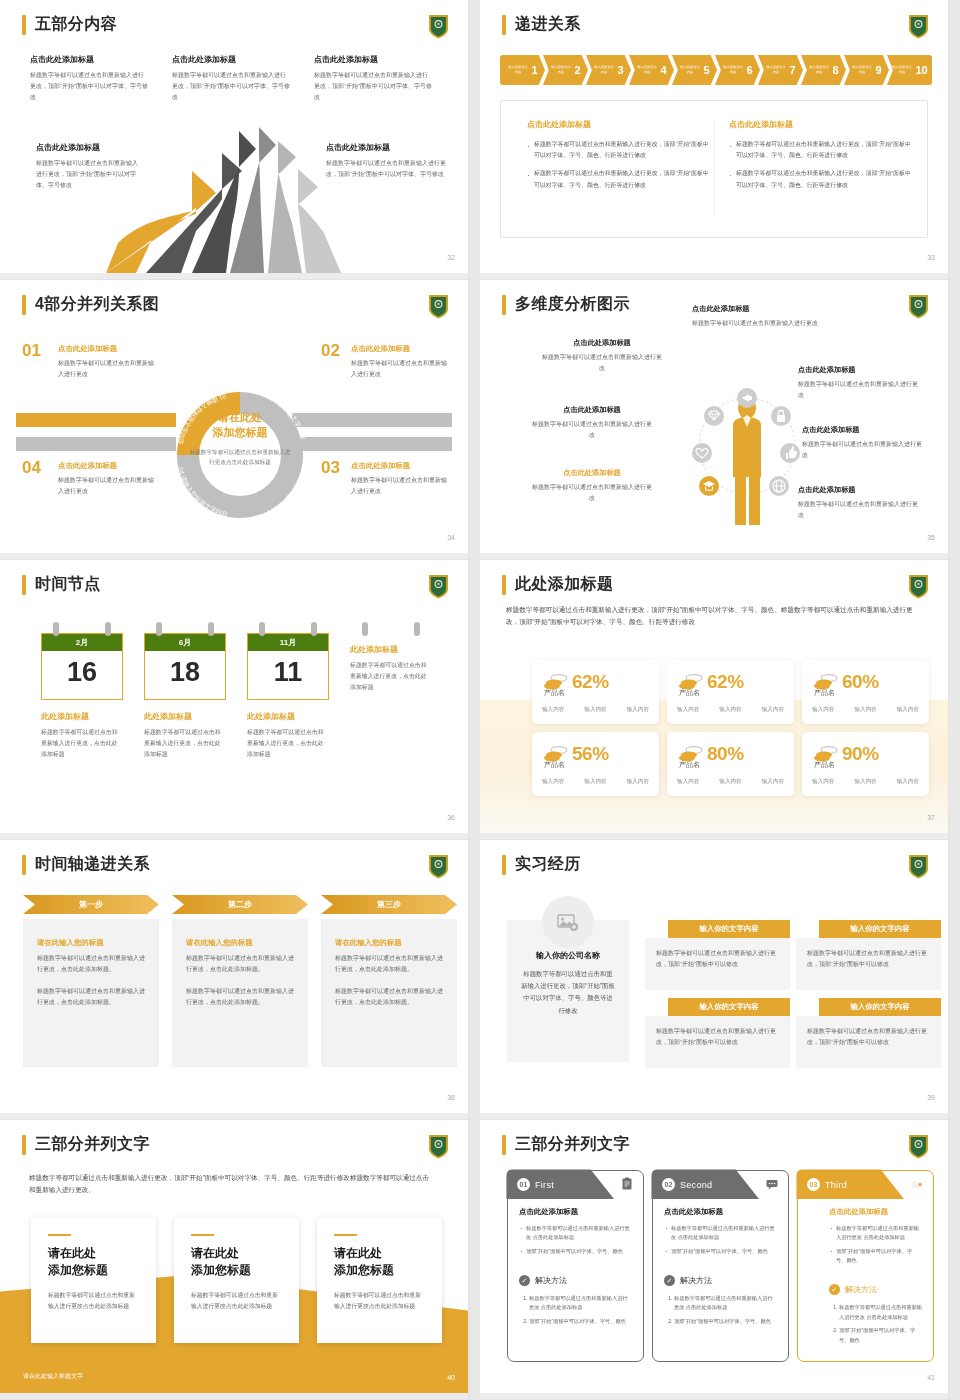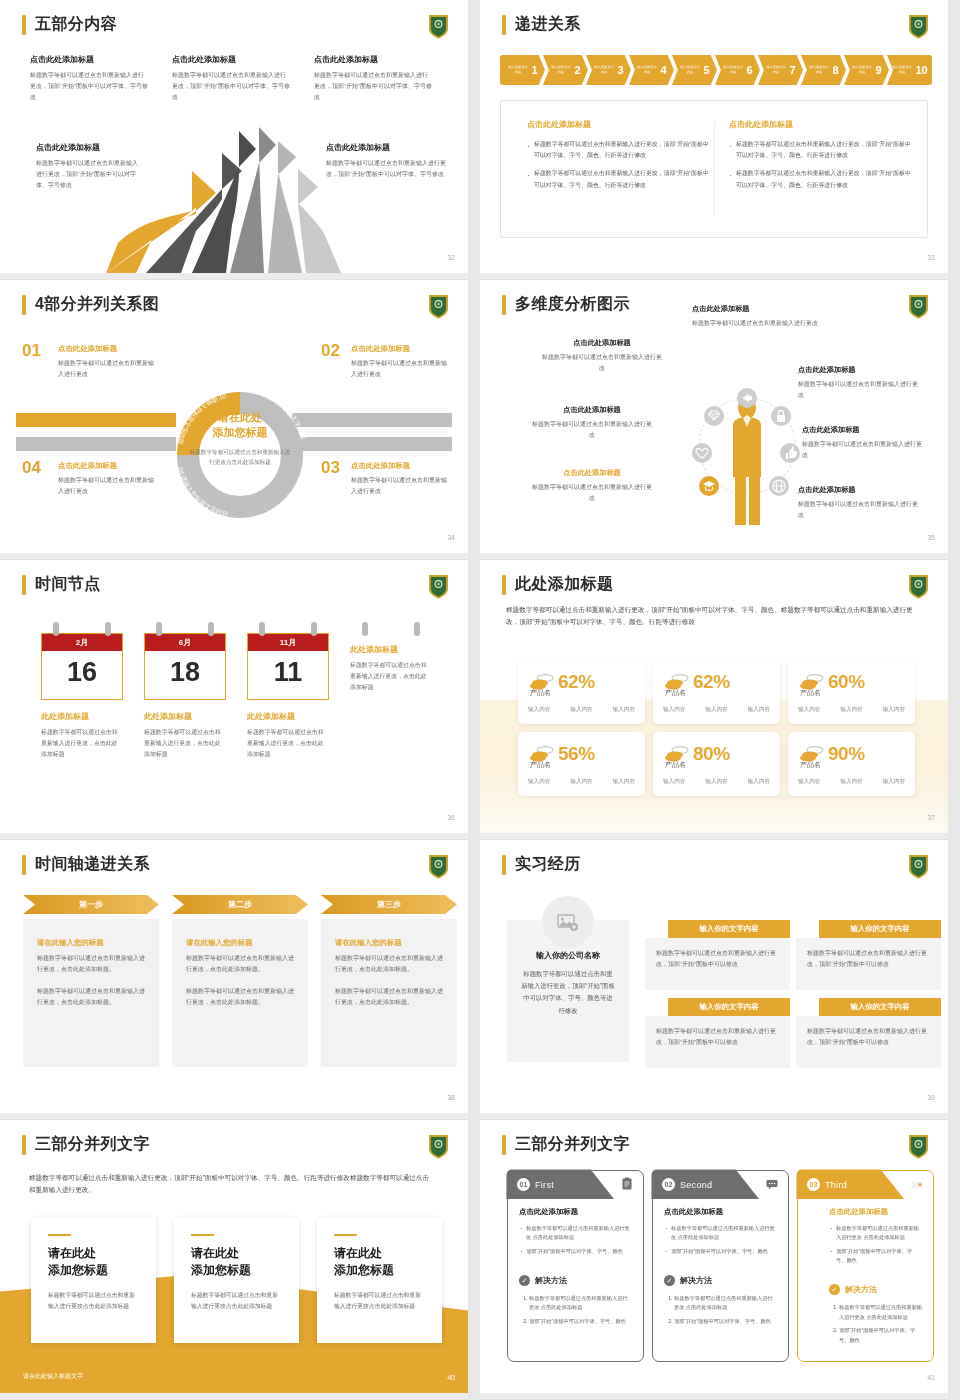--- a/index.html
+++ b/index.html
@@ -74,29 +74,29 @@
   .s35 .lbl.r { text-align:left; }
   .s35 .lbl.l { text-align:center; }
   .s35 .graphic { position:absolute; left:205px; top:88px; width:125px; height:160px; }
 
   
   .s36 .cal { position:absolute; top:62px; width:82px; }
   .s36 .rings { position:relative; height:11px; }
   .s36 .rings i { position:absolute; width:6px; height:14px; background:#b8b8b8; border-radius:3px; top:0; }
   .s36 .rings i.a { left:12px; } .s36 .rings i.b { right:12px; }
   .s36 .calbox { border:1.3px solid #e3a72f; background:#fff; }
-  .s36 .calhead { background:#b91c1c; color:#fff; font-size:8px; font-weight:bold; text-align:center; padding:3px 0 3px; }
+  .s36 .calhead { background:#4d7c0f; color:#fff; font-size:8px; font-weight:bold; text-align:center; padding:3px 0 3px; }
   .s36 .calday { text-align:center; font-size:27px; font-weight:bold; color:#2b2b2b; padding:6px 0 11px; }
   .s36 .cal h4 { font-size:8px; font-weight:bold; color:#e3a72f; margin:11px 0 5px; }
   .s36 .cal p  { font-size:5.9px; color:#666; line-height:1.85; }
 
   
   .s37 .bg { position:absolute; left:0; right:0; top:140px; bottom:0;
              background:linear-gradient(180deg,#fdf4e0 0%, #fbf1dd 55%, #fdfaf3 100%); }
-  .s37 .grid { position:absolute; left:38px; top:100px; display:grid;
+  .s37 .grid { position:absolute; left:52px; top:100px; display:grid;
                grid-template-columns:repeat(3,127px); grid-gap:12px 13px;gap:8px; }
   .s37 .card { background:#fff; border-radius:5px; box-shadow:0 1px 5px rgba(140,120,80,.14); padding:11px 10px 10px; }
   .s37 .crow { display:flex; align-items:center; }
   .s37 .coin { width:27px; height:20px; flex:0 0 27px; }
   .s37 .pct  { font-size:19px; font-weight:bold; color:#e8a933; margin-left:3px; letter-spacing:-.5px; }
   .s37 .pname{ font-size:7px; color:#555; margin:-5px 0 0 2px; }
   .s37 .crow3{ display:flex; justify-content:space-between; margin-top:8px; }
   .s37 .crow3 span { font-size:5.6px; color:#888; }
 
   
@@ -148,21 +148,21 @@
   .s41 .cbody { padding:36px 11px 0; }
   .s41 .cbody h4 { font-size:7.4px; font-weight:bold; color:#222; margin-bottom:7px; }
   .s41 .c.active .cbody h4 { color:#e3a72f; }
   .s41 .cbody li { font-size:5.2px; color:#666; line-height:1.8; list-style:none; margin-bottom:4px;
                    padding-left:7px; position:relative; }
   .s41 .cbody li:before { content:"·"; position:absolute; left:1px; top:-2px; font-size:8px; }
   .s41 .solve { display:flex; align-items:center; margin:19px 0 8px; }
   .s41 .solve .chk { width:11px; height:11px; border-radius:50%; background:#6e6e6e; color:#fff;
                      font-size:7px; display:flex; align-items:center; justify-content:center; }
   .s41 .c.active .solve .chk { background:#e3a72f; }
-  .s41 .solve .st { font-size:8px; font-weight:bold; color:#333; margin-left:5px; }
+  .s41 .solve .st { font-size:8px; font-weight:normal; color:#333; margin-left:5px; }
   .s41 .c.active .solve .st { color:#e3a72f; }
   .s41 .cbody ol { padding-left:10px; }
   .s41 .cbody ol li { list-style:decimal; padding-left:0; font-size:5.2px; }
   .s41 .cbody ol li:before { content:""; }
 </style>
 </head>
 <body>
 
 <div class="deck">
 

